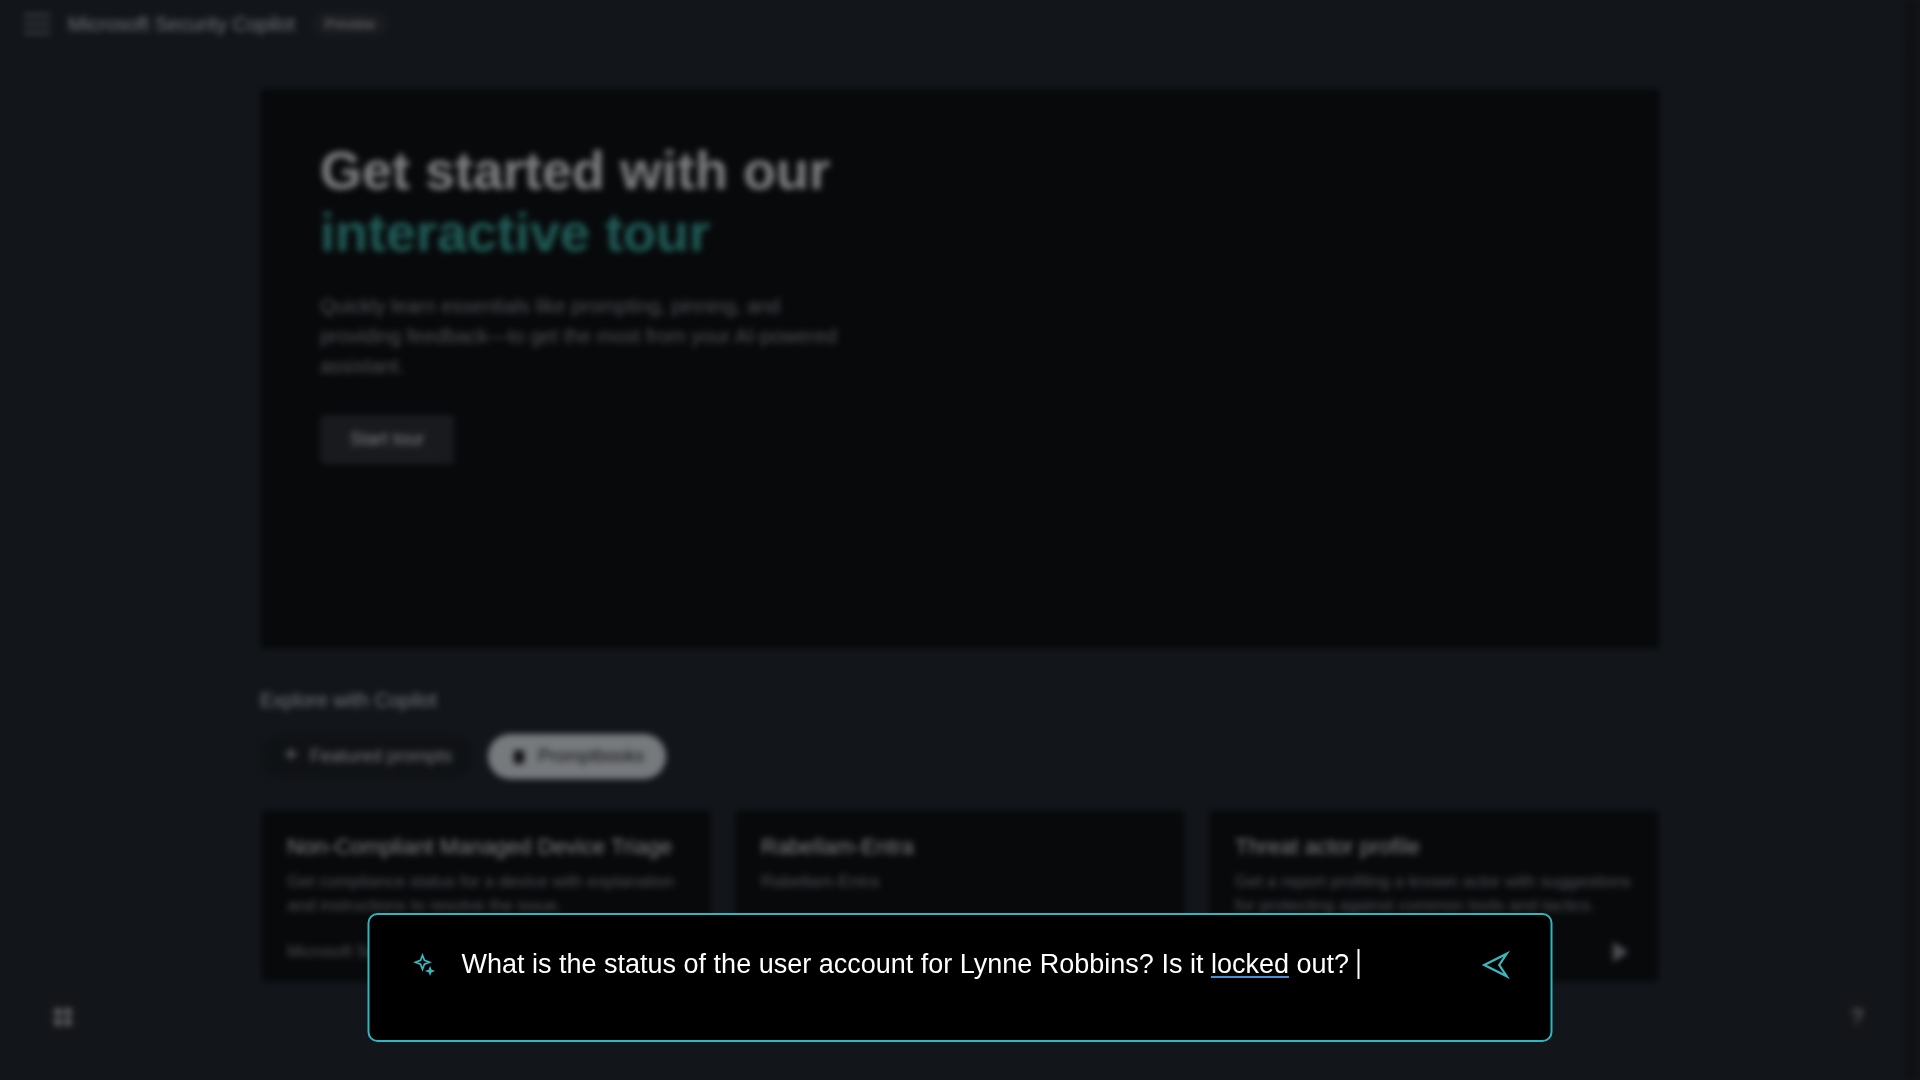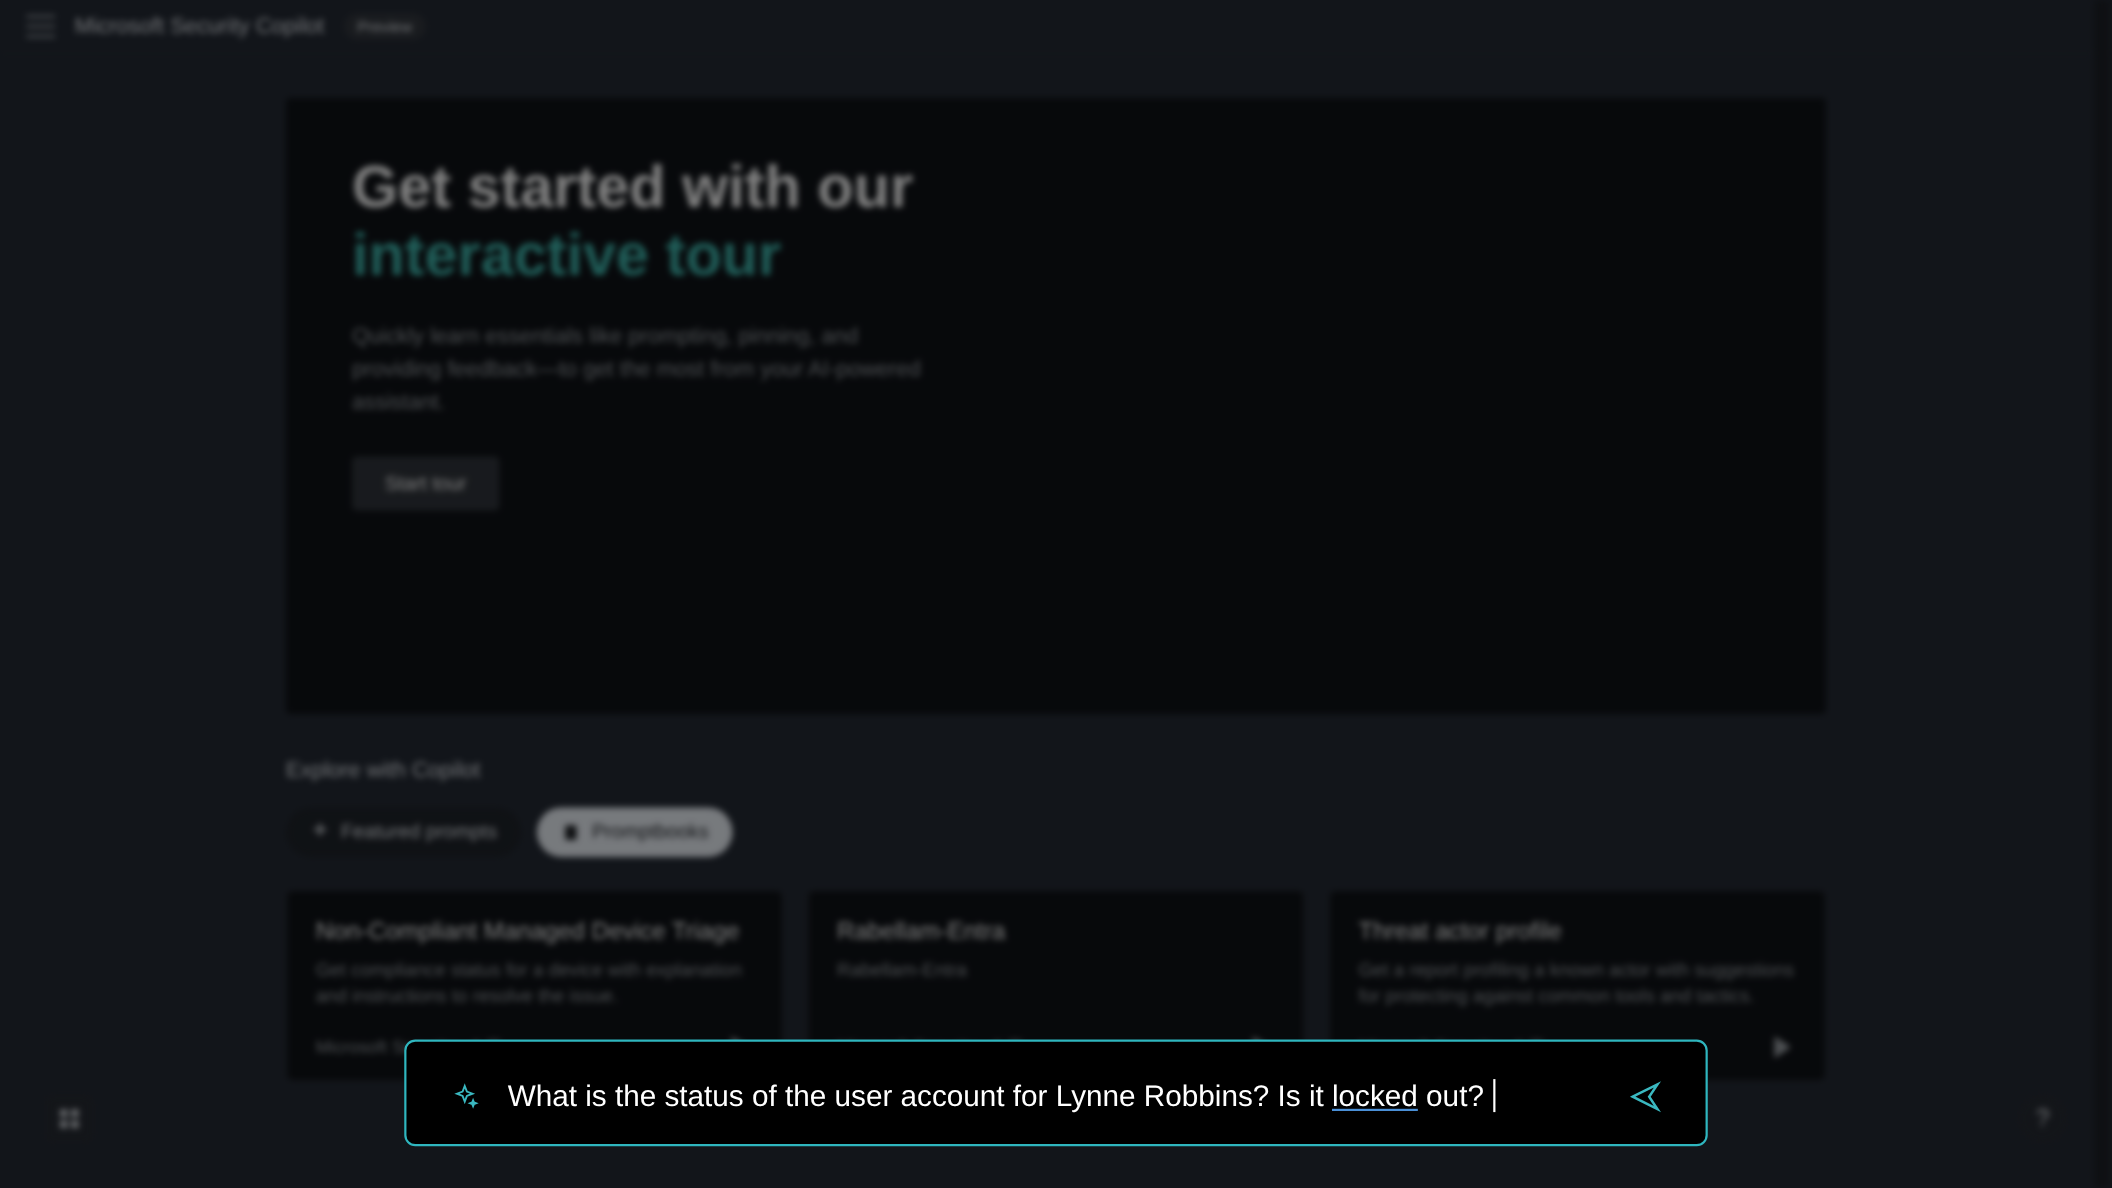--- a/index.html
+++ b/index.html
@@ -94,21 +94,21 @@
 
 
 .prompt-wrap {
   position: absolute;
   left: 50%; transform: translateX(-50%);
   bottom: 38px;
   width: 1185px;
   background: #000;
   border: 2px solid #2fb6bf;
   border-radius: 10px;
-  padding: 34px 40px 28px 40px;
+  padding: 34px 40px 60px 40px;
   display: flex; align-items: center; gap: 26px;
 }
 .sparkle { width: 26px; height: 26px; flex-shrink: 0; }
 .prompt-input {
   flex: 1;
   background: transparent; border: none; outline: none;
   color: #fff; font-size: 27px;
   font-family: inherit;
 }
 .underlined { text-decoration: underline; text-decoration-color: #4a8fd6; text-underline-offset: 3px; }

